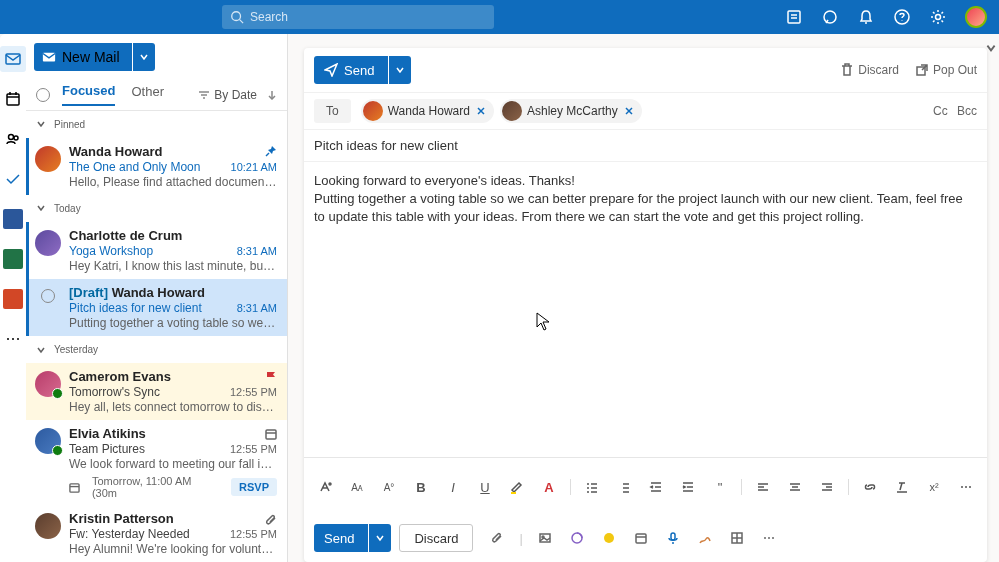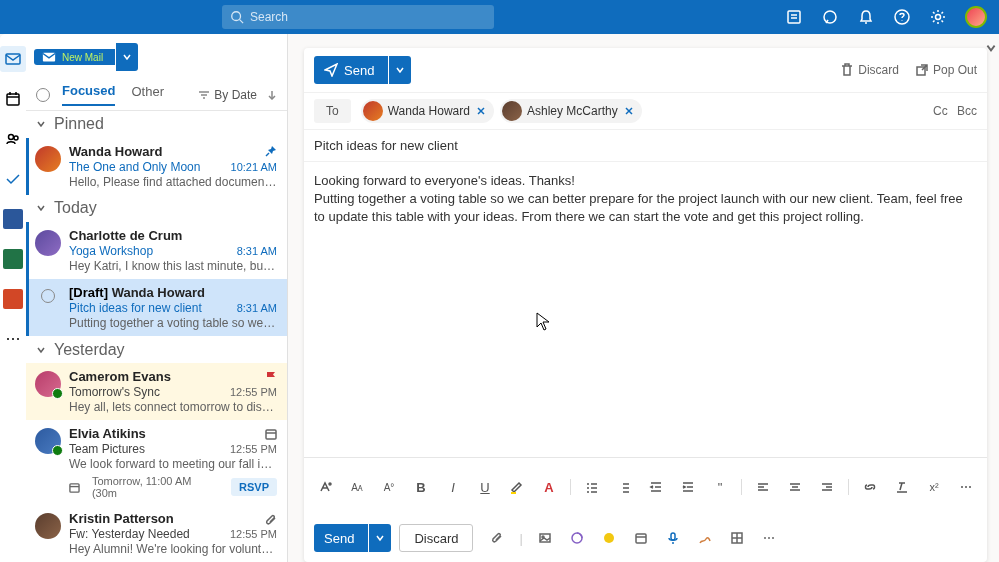--- a/index.html
+++ b/index.html
@@ -23,54 +23,54 @@
 .leftrail-item.active { background: #e3f0fb; }
 .leftrail-item svg { width: 18px; height: 18px; }
 .app-icon { width: 20px; height: 20px; border-radius: 2px; }
 .word { background: #2b579a; }
 .excel { background: #217346; }
 .ppt  { background: #d24726; }
 
 
 .listpane { width: 262px; border-right: 1px solid #e0e0e0; display: flex; flex-direction: column; background: #fff; }
 .newmail-row { padding: 9px 8px; display: flex; align-items: center; gap: 4px; }
-.newmail-btn { background: #0f6cbd; color: #bef264; border: none; border-radius: 3px 0 0 3px; height: 16px; padding: 0 12px 0 8px; display: flex; align-items: center; gap: 6px; font-size: 10px; cursor: pointer; }
+.newmail-btn { background: #0f6cbd; color: #000000; border: none; border-radius: 3px 0 0 3px; height: 28px; padding: 0 12px 0 8px; display: flex; align-items: center; gap: 6px; font-size: 14px; cursor: pointer; }
 .newmail-split { background: #0f6cbd; color: #fff; border: none; border-radius: 0 3px 3px 0; height: 28px; width: 22px; display: flex; align-items: center; justify-content: center; cursor: pointer; margin-left: -3px; }
 .newmail-split svg { width: 10px; height: 10px; }
 
 .tab-row { display: flex; align-items: center; height: 32px; padding: 0 10px; border-bottom: 1px solid #e6e6e6; }
 .circle-toggle { width: 14px; height: 14px; border: 1.5px solid #888; border-radius: 50%; margin-right: 12px; cursor: pointer; }
 .tab { font-size: 13px; color: #616161; margin-right: 16px; cursor: pointer; padding-bottom: 6px; }
 .tab.active { color: #0f6cbd; font-weight: 600; border-bottom: 2px solid #0f6cbd; }
 .tab-spacer { flex: 1; }
 .filter-icn { color: #888; margin-right: 4px; }
 .filter-lbl { font-size: 12px; color: #555; margin-right: 10px; }
 .arrow-dn { color: #888; }
 
-.section-hdr { height: 28px; display: flex; align-items: center; padding: 0 10px; color: #616161; font-size: 16px; cursor: pointer; }
+.section-hdr { height: 28px; display: flex; align-items: center; padding: 0 10px; color: #616161; font-size: 10px; cursor: pointer; }
 .section-hdr svg { width: 10px; height: 10px; margin-right: 8px; }
 
 .msg { display: flex; padding: 6px 10px 6px 6px; cursor: pointer; border-left: 3px solid transparent; position: relative; }
 .msg.selected { background: #cfe4fa; border-left-color: #0f6cbd; }
 .msg.flagged  { background: #fff8e1; }
 .msg.unread   { border-left-color: #0f6cbd; }
 .msg .av { width: 26px; height: 26px; border-radius: 50%; margin-right: 8px; flex-shrink: 0; margin-top: 2px; background-size: cover; position: relative; }
 .msg .av.presence::after { content: ''; position: absolute; bottom: -2px; right: -2px; width: 9px; height: 9px; background: #107c10; border: 1.5px solid #fff; border-radius: 50%; }
 .msg .checkbox-col { width: 26px; display: flex; justify-content: center; padding-top: 4px; margin-right: 8px; }
 .msg .checkbox-col .circ { width: 14px; height: 14px; border: 1.5px solid #888; border-radius: 50%; }
 .msg-body { flex: 1; min-width: 0; }
 .msg-line1 { display: flex; justify-content: space-between; align-items: center; }
 .msg-from { font-size: 13px; color: #242424; font-weight: 600; }
 .msg-line2 { display: flex; justify-content: space-between; align-items: center; margin-top: 1px; }
 .msg-subj { font-size: 12px; color: #0f6cbd; }
 .msg-subj.plain { color: #424242; }
 .msg-time { font-size: 11px; color: #0f6cbd; }
 .msg-time.read { color: #666; }
 .msg-preview { font-size: 12px; color: #616161; white-space: nowrap; overflow: hidden; text-overflow: ellipsis; margin-top: 1px; }
-.msg-draft { color: #000000; }
+.msg-draft { color: #0369a1; }
 .msg-icon-right { color: #0f6cbd; }
 .flag-ico { color: #d13438; }
 .attach-ico { color: #666; }
 .rsvp-row { display: flex; align-items: center; gap: 12px; margin-top: 4px; font-size: 11px; }
 .rsvp-btn { font-size: 11px; background: #e3f0fb; color: #0f6cbd; border: none; padding: 3px 8px; border-radius: 3px; cursor: pointer; font-weight: 600; }
 
 
 .compose { flex: 1; display: flex; flex-direction: column; padding: 14px 16px 0 16px; position: relative; background: #faf9f8; }
 .compose-card { background: #fff; border-radius: 4px; box-shadow: 0 1px 4px rgba(0,0,0,.12); flex: 1; display: flex; flex-direction: column; }
 .compose-toolbar { display: flex; align-items: center; padding: 8px 10px; }

